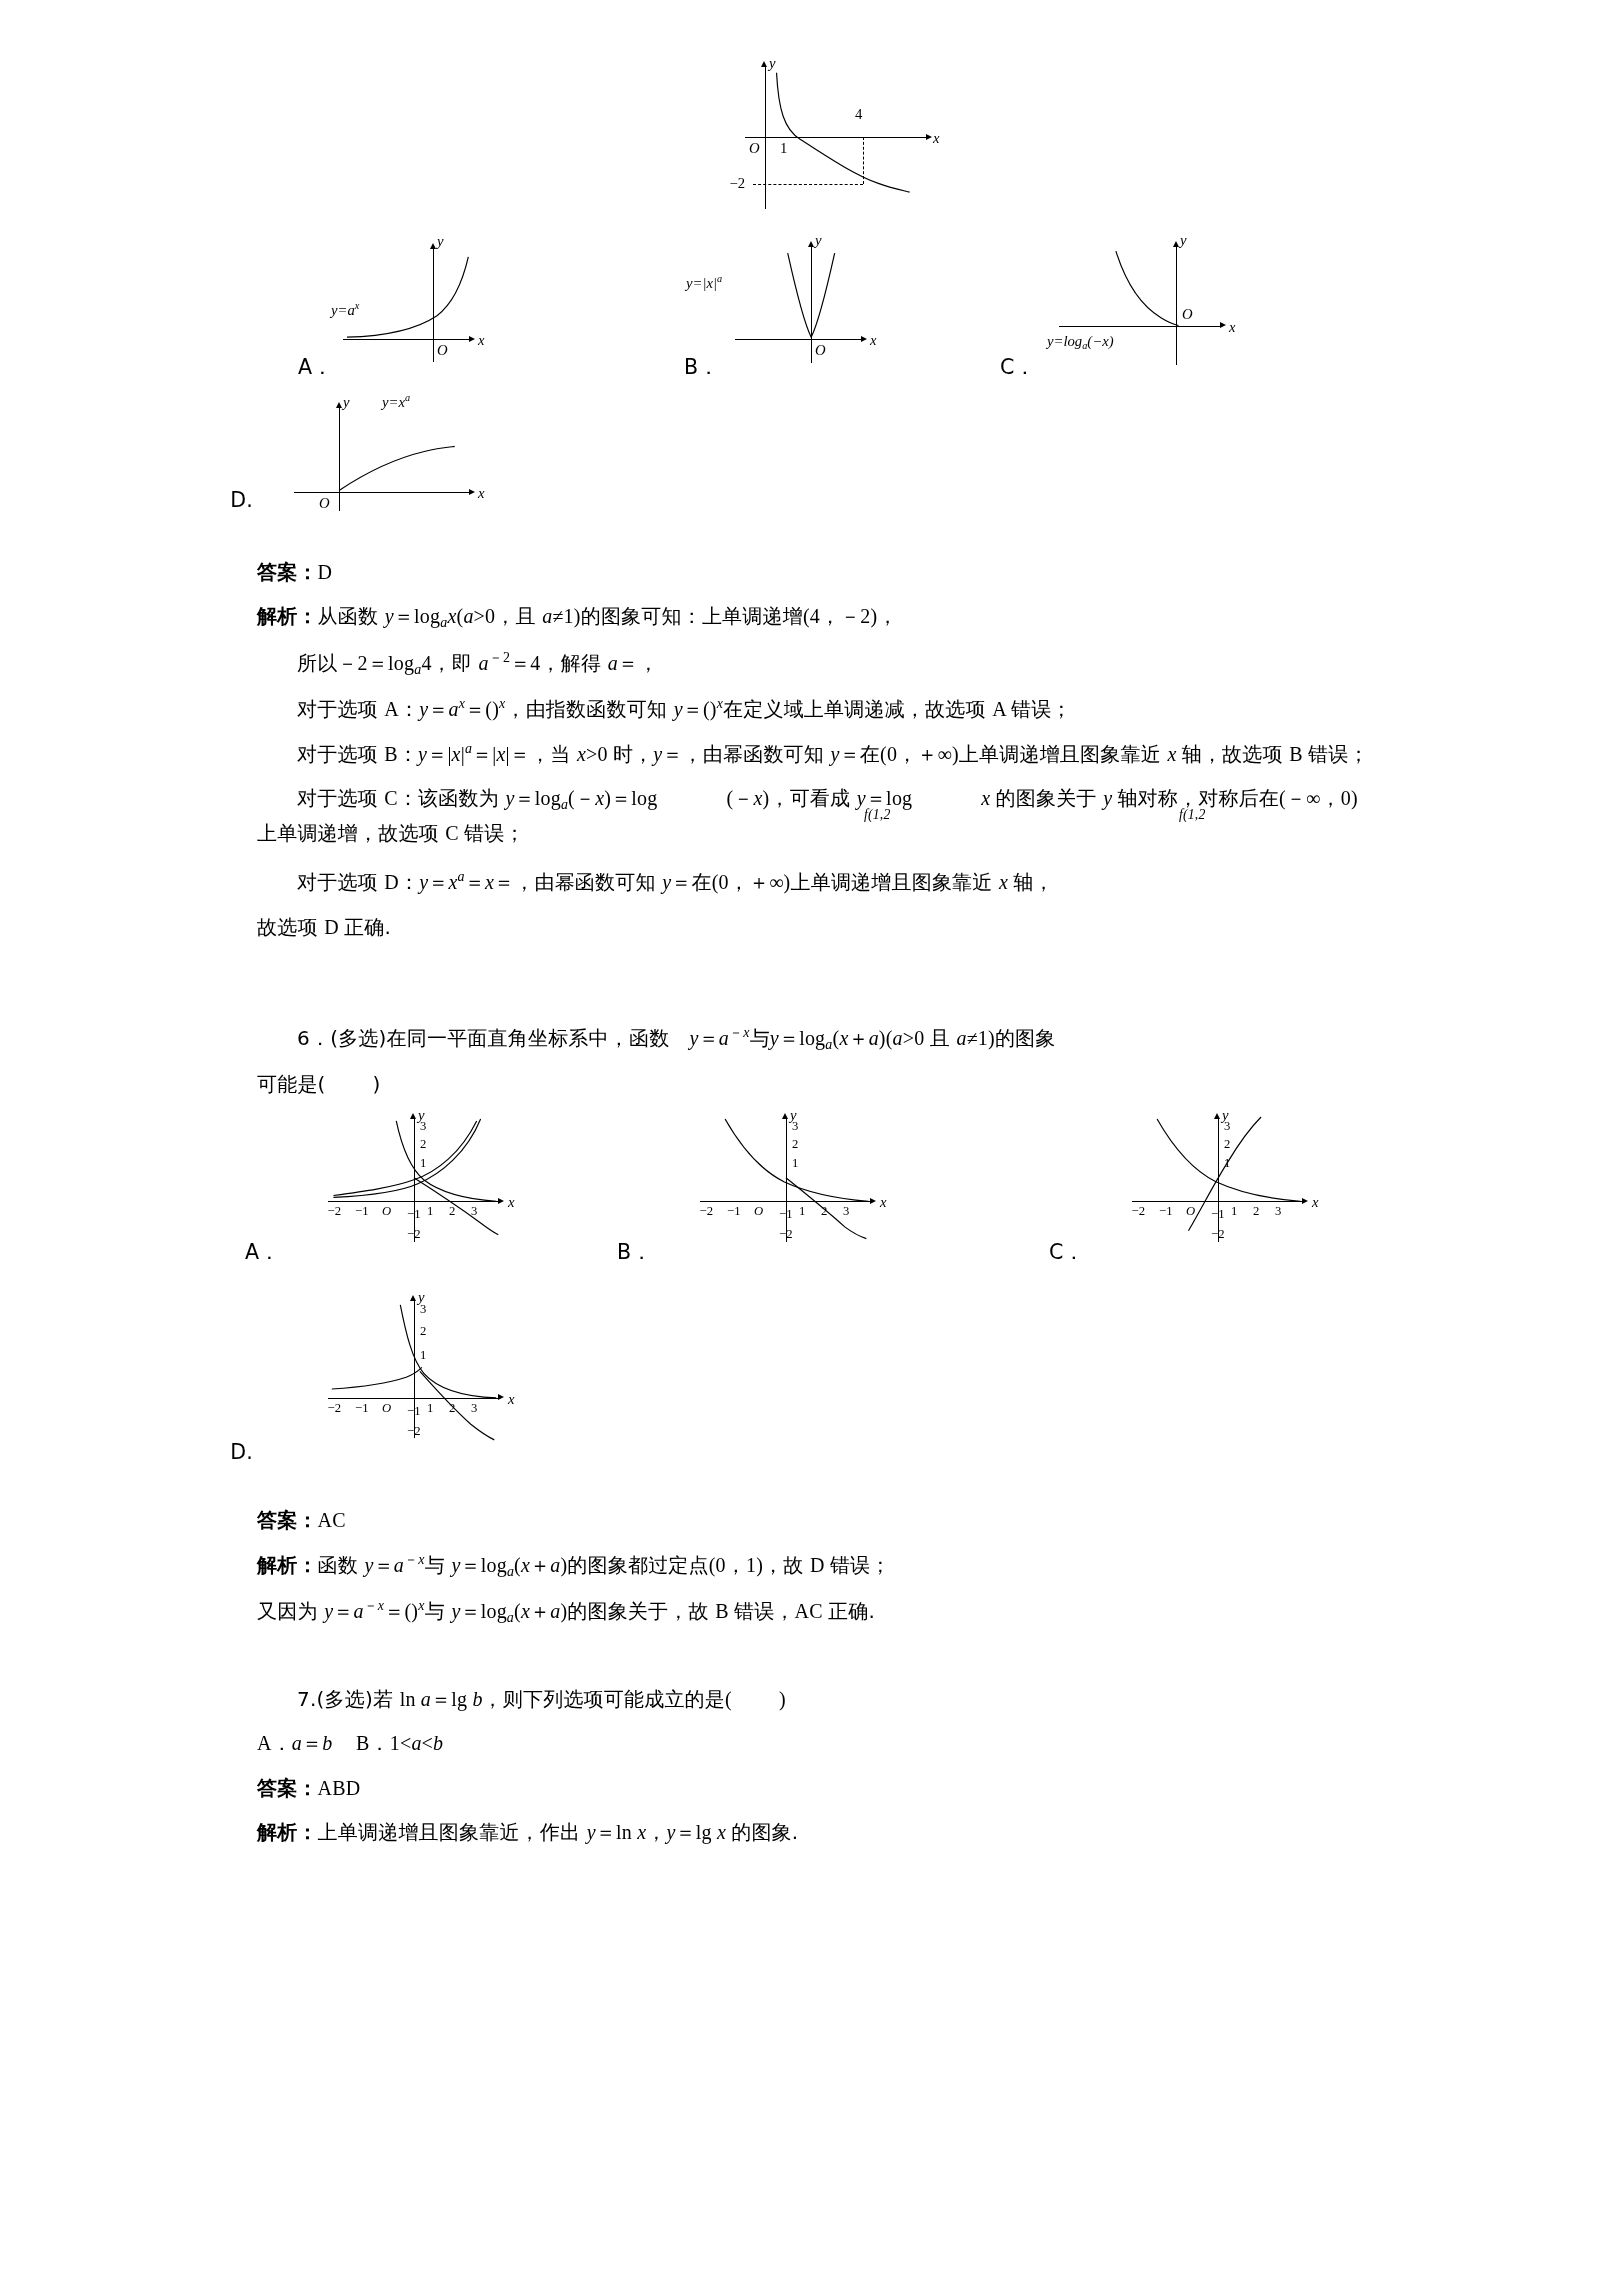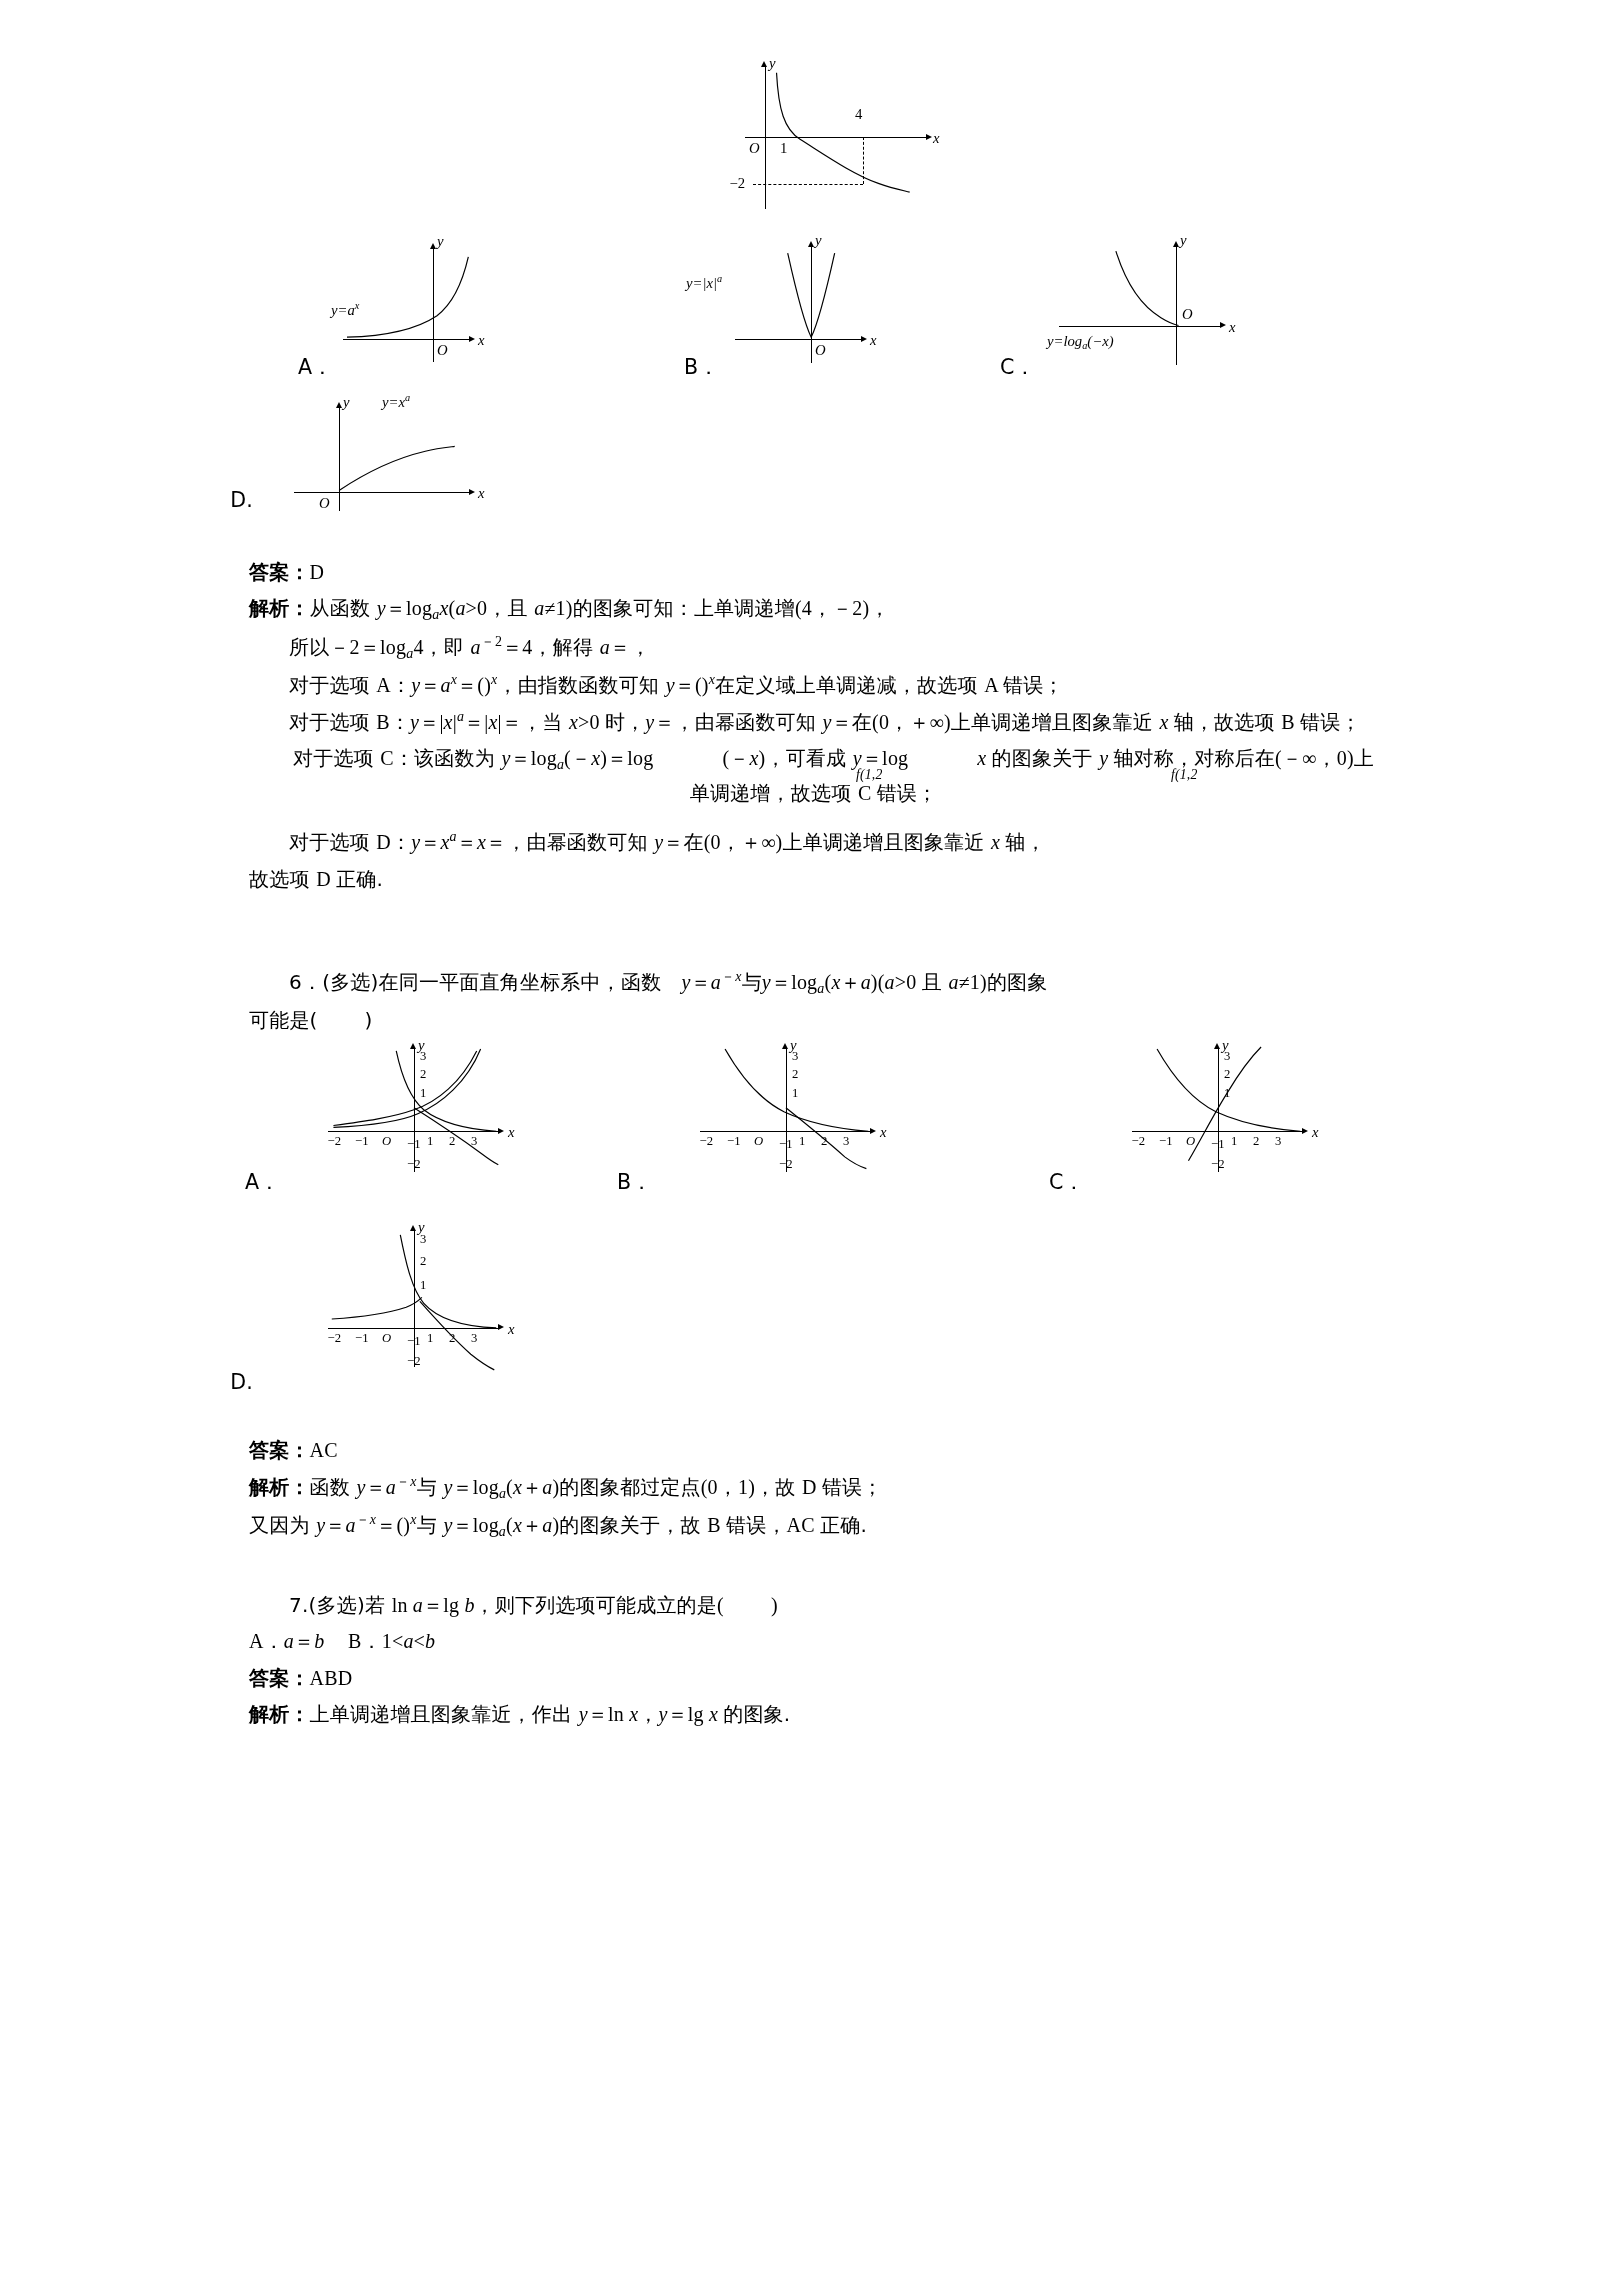--- a/index.html
+++ b/index.html
@@ -25,21 +25,21 @@
   .txt{
     font-size:20px;
     line-height:1.62;
     letter-spacing:0.2px;
   }
   .bold{font-weight:bold;}
   i{font-family:"Liberation Serif", serif; font-style:italic;}
   .sub{font-size:0.70em; vertical-align:-0.28em;}
   .sup{font-size:0.70em; vertical-align:0.55em;}
   .indent{text-indent:2em;}
-  .blk{margin:4px;}
+  .blk{margin:12px;}
   .optlabel{
     font-size:20.6px;
     font-family:"DejaVu Sans", sans-serif;
   }
 
   
   .fig{position:relative;}
   .axis-x, .axis-y{position:absolute;background:#000;}
   .axis-x{height:1px;}
   .axis-y{width:1px;}
@@ -180,21 +180,21 @@
     </p>
     <p class="blk indent">
       <span class="cn">所以</span>－2＝log<span class="sub"><i>a</i></span>4，<span class="cn">即 </span><i>a</i><span class="sup">－2</span>＝4，<span class="cn">解得 </span><i>a</i>＝，
     </p>
     <p class="blk indent">
       <span class="cn">对于选项 </span>A：<i>y</i>＝<i>a<span class="sup">x</span></i>＝()<span class="sup"><i>x</i></span>，<span class="cn">由指数函数可知 </span><i>y</i>＝()<span class="sup"><i>x</i></span><span class="cn">在定义域上单调递减，故选项 </span>A <span class="cn">错误；</span>
     </p>
     <p class="blk indent">
       <span class="cn">对于选项 </span>B：<i>y</i>＝|<i>x</i>|<span class="sup"><i>a</i></span>＝|<i>x</i>|＝，<span class="cn">当 </span><i>x</i>&gt;0 <span class="cn">时，</span><i>y</i>＝，<span class="cn">由幂函数可知 </span><i>y</i>＝<span class="cn">在</span>(0，＋∞)<span class="cn">上单调递增且图象靠近 </span><i>x</i> <span class="cn">轴，故选项 </span>B <span class="cn">错误；</span>
     </p>
-    <p class="blk indent" style="position:relative;text-align:center;">
+    <p class="blk indent" style="position:relative;">
       <span class="cn">对于选项 </span>C：<span class="cn">该函数为 </span><i>y</i>＝log<span class="sub"><i>a</i></span>(－<i>x</i>)＝log<span style="display:inline-block;width:69px;"></span>(－<i>x</i>)，<span class="cn">可看成 </span><i>y</i>＝log<span style="display:inline-block;width:69px;"></span><i>x</i> <span class="cn">的图象关于 </span><i>y</i> <span class="cn">轴对称，对称后在</span>(－∞，0)<span class="cn">上单调递增，故选项 </span>C <span class="cn">错误；</span>
       <span class="lbl" style="position:absolute;left:567px;top:21.6px;font-size:13.7px;">f(1,2</span>
       <span class="lbl" style="position:absolute;left:882px;top:21.6px;font-size:13.7px;">f(1,2</span>
     </p>
     <p class="blk indent" style="margin-top:17.6px;">
       <span class="cn">对于选项 </span>D：<i>y</i>＝<i>x</i><span class="sup"><i>a</i></span>＝<i>x</i>＝，<span class="cn">由幂函数可知 </span><i>y</i>＝<span class="cn">在</span>(0，＋∞)<span class="cn">上单调递增且图象靠近 </span><i>x</i> <span class="cn">轴，</span>
     </p>
     <p class="blk">
       <span class="cn">故选项 </span>D <span class="cn">正确.</span>
     </p>

